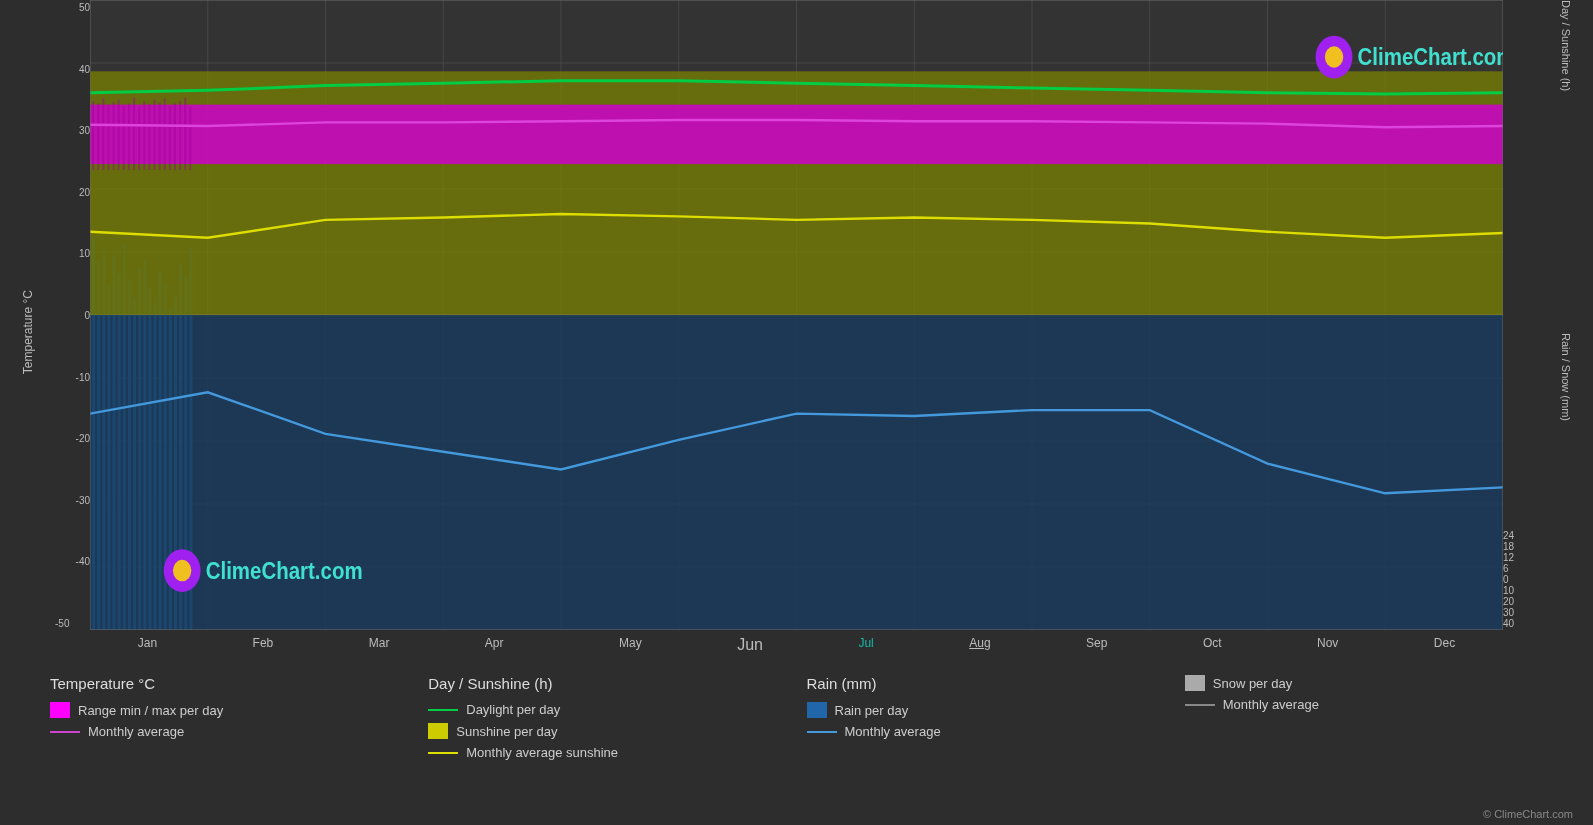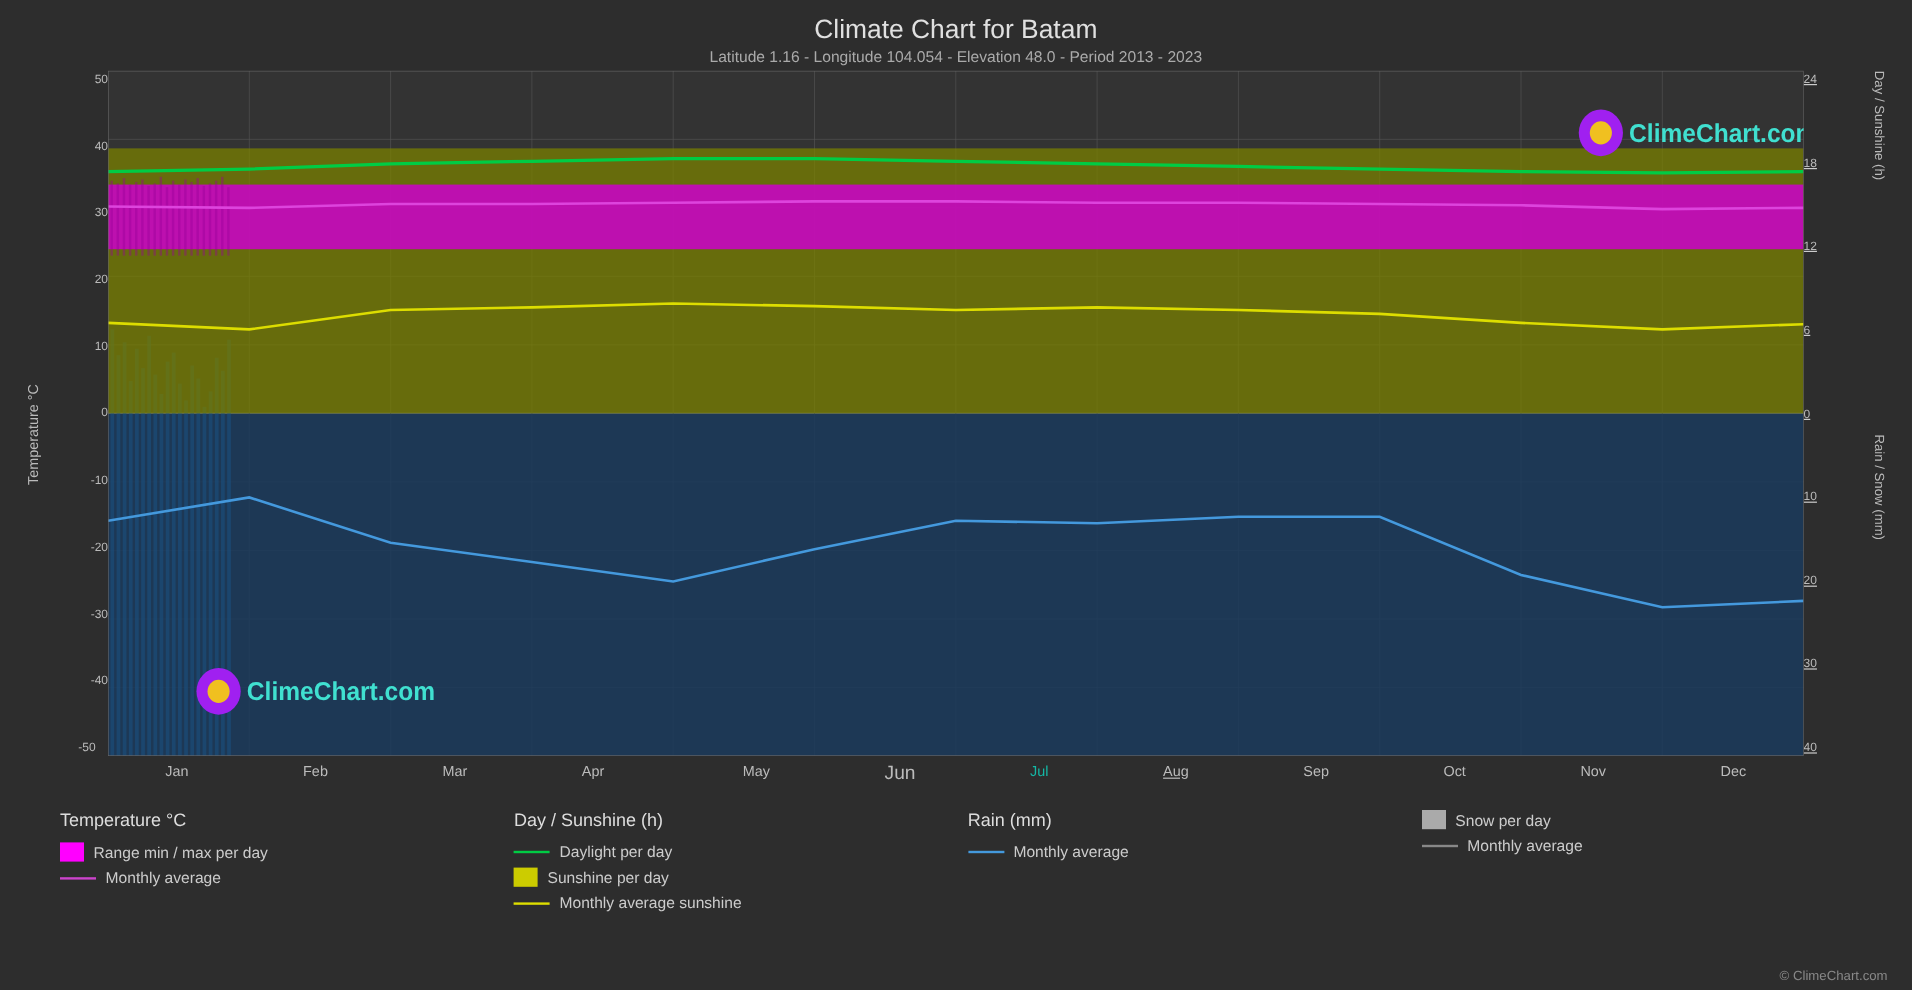--- a/index.html
+++ b/index.html
@@ -90,43 +90,39 @@
       right: 20px;
       font-size: 11px;
       color: #888;
     }
   </style>
 </head>
 <body>
 
 <div class="page-wrapper">
 
-  <div class="header">
-    <div class="chart-title">Climate Chart for Batam</div>
-    <div class="chart-subtitle">Latitude 1.16 - Longitude 104.054 - Elevation 48.0 - Period 2013 - 2023</div>
-  </div>
 
   <div style="display:flex; flex:1; position:relative; padding: 0 0 0 0; min-height:0;">
 
     <div style="width:55px; display:flex; align-items:center; justify-content:center; position:relative;">
       <div style="writing-mode:vertical-rl; transform:rotate(180deg); font-size:12px; color:#bbb; white-space:nowrap;">Temperature °C</div>
     </div>
 
     <div style="width:35px; display:flex; flex-direction:column; justify-content:space-between; padding-bottom:36px; padding-top:2px;">
       <span style="font-size:10px;color:#bbb;text-align:right;">50</span>
       <span style="font-size:10px;color:#bbb;text-align:right;">40</span>
       <span style="font-size:10px;color:#bbb;text-align:right;">30</span>
       <span style="font-size:10px;color:#bbb;text-align:right;">20</span>
       <span style="font-size:10px;color:#bbb;text-align:right;">10</span>
       <span style="font-size:10px;color:#bbb;text-align:right;">0</span>
       <span style="font-size:10px;color:#bbb;text-align:right;">-10</span>
       <span style="font-size:10px;color:#bbb;text-align:right;">-20</span>
       <span style="font-size:10px;color:#bbb;text-align:right;">-30</span>
       <span style="font-size:10px;color:#bbb;text-align:right;">-40</span>
-      <span style="font-size:10px;color:#bbb;text-align:center;">-50</span>
+      <span style="font-size:10px;color:#bbb;text-align:left;">-50</span>
     </div>
 
     <div style="flex:1; display:flex; flex-direction:column; min-width:0;">
       <div style="flex:1; position:relative; min-height:0;">
         <svg width="100%" height="100%" viewBox="0 0 1380 530" preserveAspectRatio="none" xmlns="http://www.w3.org/2000/svg">
           <defs>
             <pattern id="vlines" width="4" height="4" patternUnits="userSpaceOnUse">
               <line x1="2" y1="0" x2="2" y2="4" stroke="#444" stroke-width="0.5" opacity="0.5"></line>
             </pattern>
           </defs>
@@ -242,21 +238,21 @@
         <span style="font-size:16px;color:#bbb;">Jun</span>
         <span style="font-size:12px;color:#14b8a6;">Jul</span>
         <span style="font-size:12px;color:#bbb;text-decoration:underline;">Aug</span>
         <span style="font-size:12px;color:#bbb;">Sep</span>
         <span style="font-size:12px;color:#bbb;">Oct</span>
         <span style="font-size:12px;color:#bbb;">Nov</span>
         <span style="font-size:12px;color:#bbb;">Dec</span>
       </div>
     </div>
 
-    <div style="width:35px; display:flex; flex-direction:column; justify-content:space-between; padding-bottom:36px; padding-top:2px;text-decoration:underline;">
+    <div style="width:35px; display:flex; flex-direction:column; justify-content:flex-end; padding-bottom:36px; padding-top:2px;">
       <span style="font-size:10px;color:#bbb;">24</span>
       <span style="font-size:10px;color:#bbb;">18</span>
       <span style="font-size:10px;color:#bbb;">12</span>
       <span style="font-size:10px;color:#bbb;">6</span>
       <span style="font-size:10px;color:#bbb;">0</span>
       <span style="font-size:10px;color:#bbb;">10</span>
       <span style="font-size:10px;color:#bbb;">20</span>
       <span style="font-size:10px;color:#bbb;">30</span>
       <span style="font-size:10px;color:#bbb;">40</span>
     </div>
@@ -293,20 +289,24 @@
       </div>
       <div class="legend-item">
         <span class="legend-line" style="background:#dddd00; height:2px;"></span>
         <span>Monthly average sunshine</span>
       </div>
     </div>
 
     <div class="legend-col">
       <div class="legend-col-title">Rain (mm)</div>
       <div class="legend-item">
+        <span class="legend-swatch" style="background:#2266aa; height:16px;"></span>
+        <span>Rain per day</span>
+      </div>
+      <div class="legend-item">
         <span class="legend-line" style="background:#4499dd; height:2px;"></span>
         <span>Monthly average</span>
       </div>
     </div>
 
     <div class="legend-col">
       <div class="legend-item">
         <span class="legend-swatch" style="background:#aaaaaa; height:16px;"></span>
         <span>Snow per day</span>
       </div>

